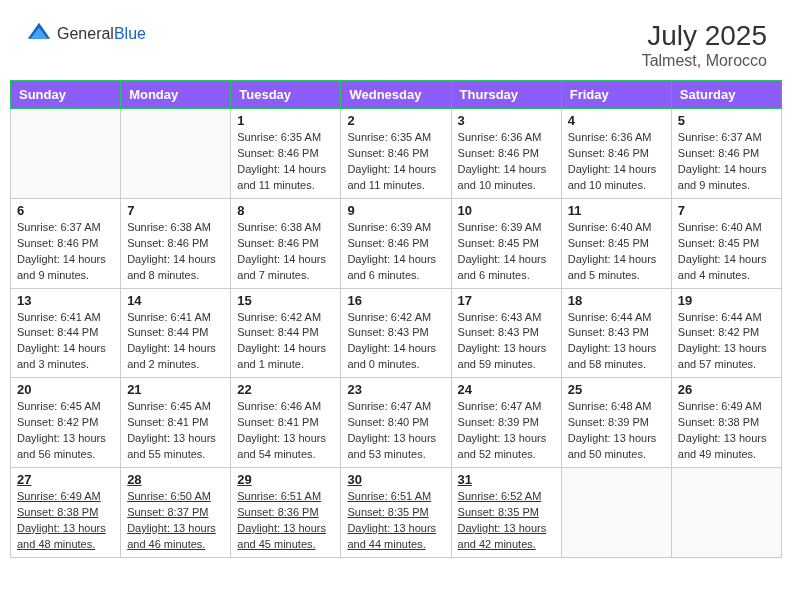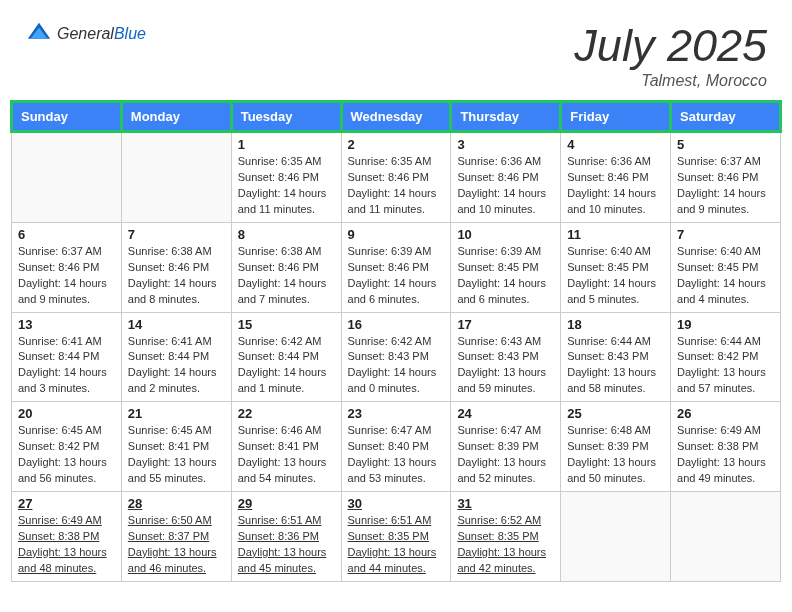--- a/index.html
+++ b/index.html
@@ -8,58 +8,57 @@
       background: #fff;
       width: 792px;
       min-height: 612px;
       padding: 10px;
     }
     .header {
       display: flex;
       justify-content: space-between;
       align-items: flex-start;
       padding: 10px 15px 5px 15px;
-      font-style: italic;
     }
     .logo {
       display: flex;
       align-items: center;
       gap: 4px;
     }
     .logo-general { color: #333; }
     .logo-blue { color: #1565c0; }
     .logo-icon {
       width: 28px;
       height: 28px;
     }
     .title-block {
       text-align: right;
     }
     .month-title {
-      font-size: 45px;
+      font-size: 28px;
       color: #333;
       font-weight: normal;
     }
     .location {
       font-size: 16px;
       color: #555;
     }
     .calendar {
       width: 100%;
       border-collapse: collapse;
       margin-top: 5px;
     }
     .calendar th {
-      background-color: #3b82f6;
+      background-color: #8b5cf6;
       color: white;
       text-align: left;
       padding: 6px 8px;
       font-size: 13px;
       font-weight: bold;
-      border: 3px solid #22c55e;
+      border: 1px solid #22c55e;
     }
     .calendar td {
       border: 1px solid #ccc;
       vertical-align: top;
       padding: 4px 6px;
       font-size: 10.5px;
       color: #333;
       width: 14.28%;
       height: 85px;
       background: #fff;

